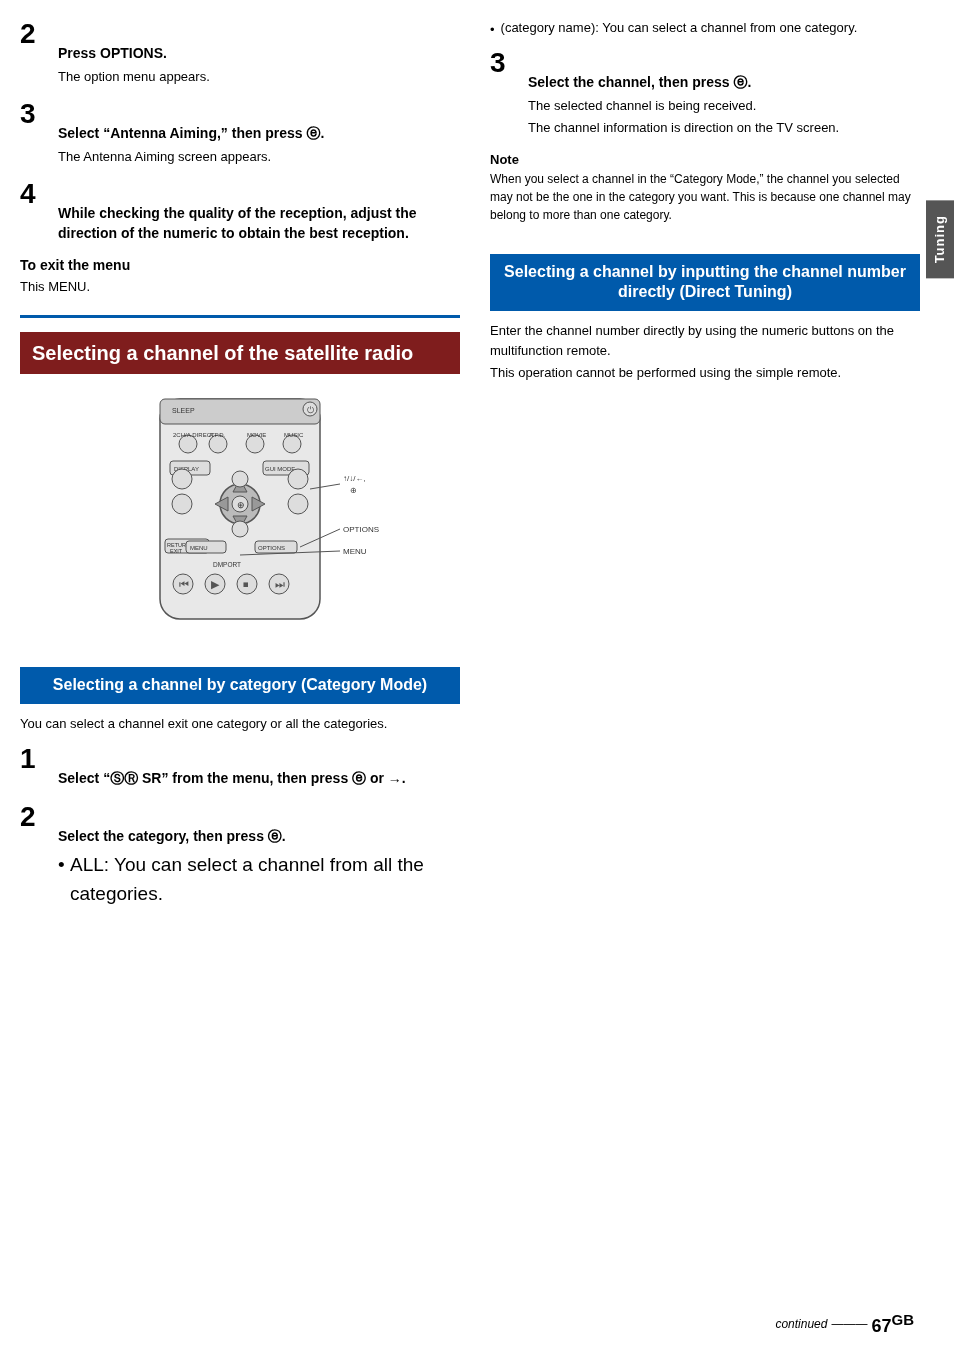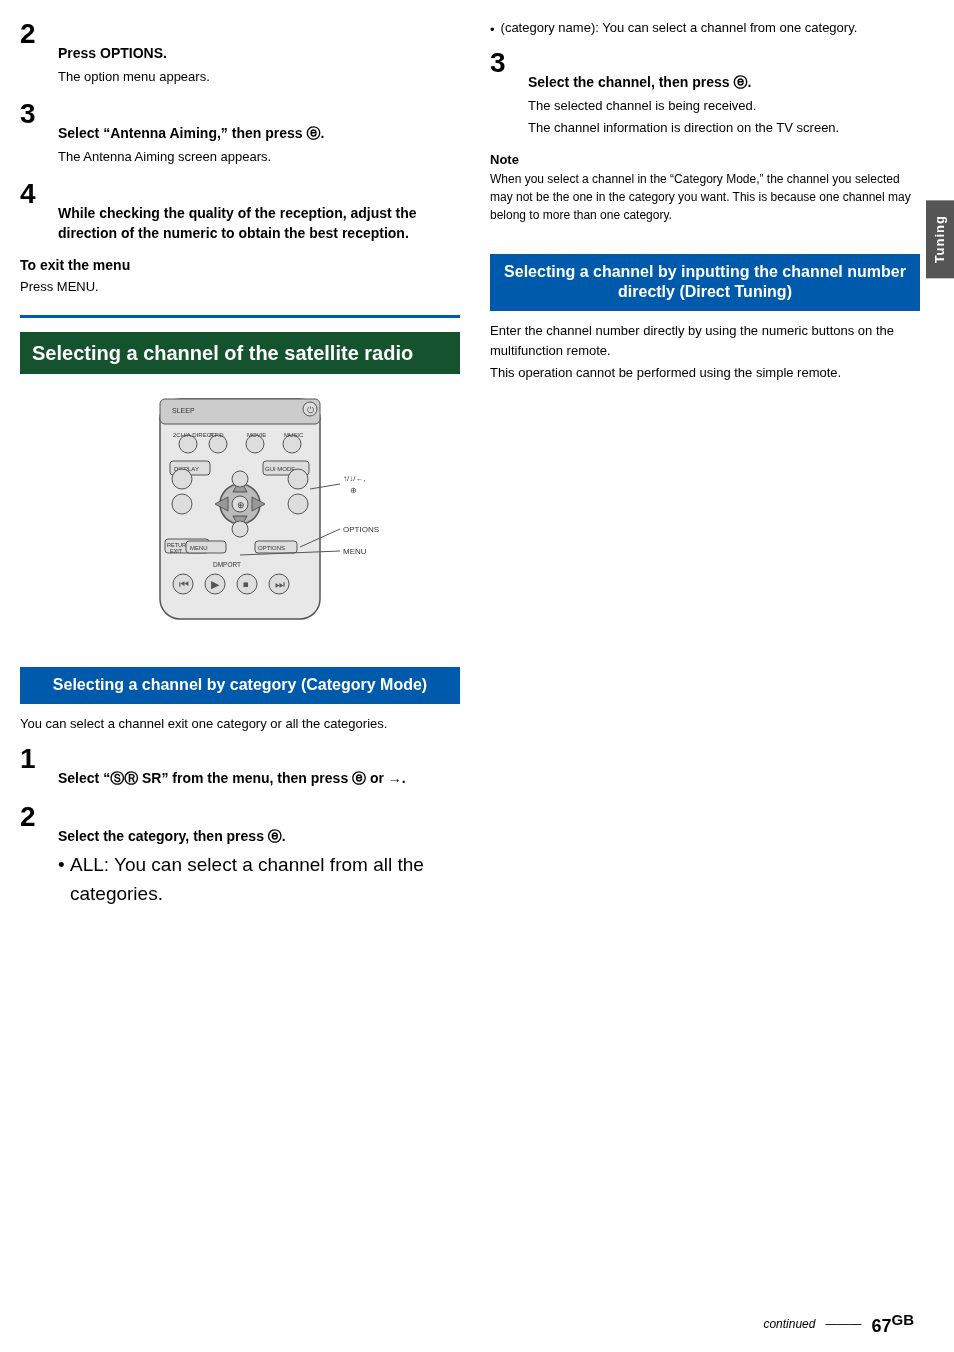--- a/index.html
+++ b/index.html
@@ -81,21 +81,21 @@
     }
 
     .step-body {
       font-size: 13px;
       line-height: 1.5;
       margin-top: 3px;
     }
 
     
     .section-heading {
-      background: #14532d;
+      background: #7f1d1d;
       color: #fff;
       font-size: 20px;
       font-weight: bold;
       padding: 8px 12px;
       margin-bottom: 12px;
       line-height: 1.3;
     }
 
     .section-heading-small {
       background: #005aab;
@@ -173,21 +173,20 @@
     }
 
     
     .page-footer {
       position: absolute;
       bottom: 15px;
       right: 40px;
       display: flex;
       align-items: center;
       font-size: 12px;
-      gap: 6px;
       text-align: center;
     }
 
     .continued-text {
       font-style: italic;
       font-size: 12px;
     }
 
     .page-number {
       font-size: 18px;
@@ -234,21 +233,21 @@
 
       <div class="step">
         <div class="step-number">4</div>
         <div class="step-content">
           <div class="step-title">While checking the quality of the reception, adjust the direction of the numeric to obtain the best reception.</div>
         </div>
       </div>
 
       <div class="subsection">
         <div class="subsection-title">To exit the menu</div>
-        <div class="step-body">Press MENU.</div>
+        <div class="step-body">This MENU.</div>
       </div>
 
       <hr class="divider">
 
       <div class="section-heading">Selecting a channel of the satellite radio</div>
 
       <div class="remote-image">
         <div class="remote-svg-container">
           <svg width="280" height="270" viewBox="0 0 280 270" xmlns="http://www.w3.org/2000/svg">
 

